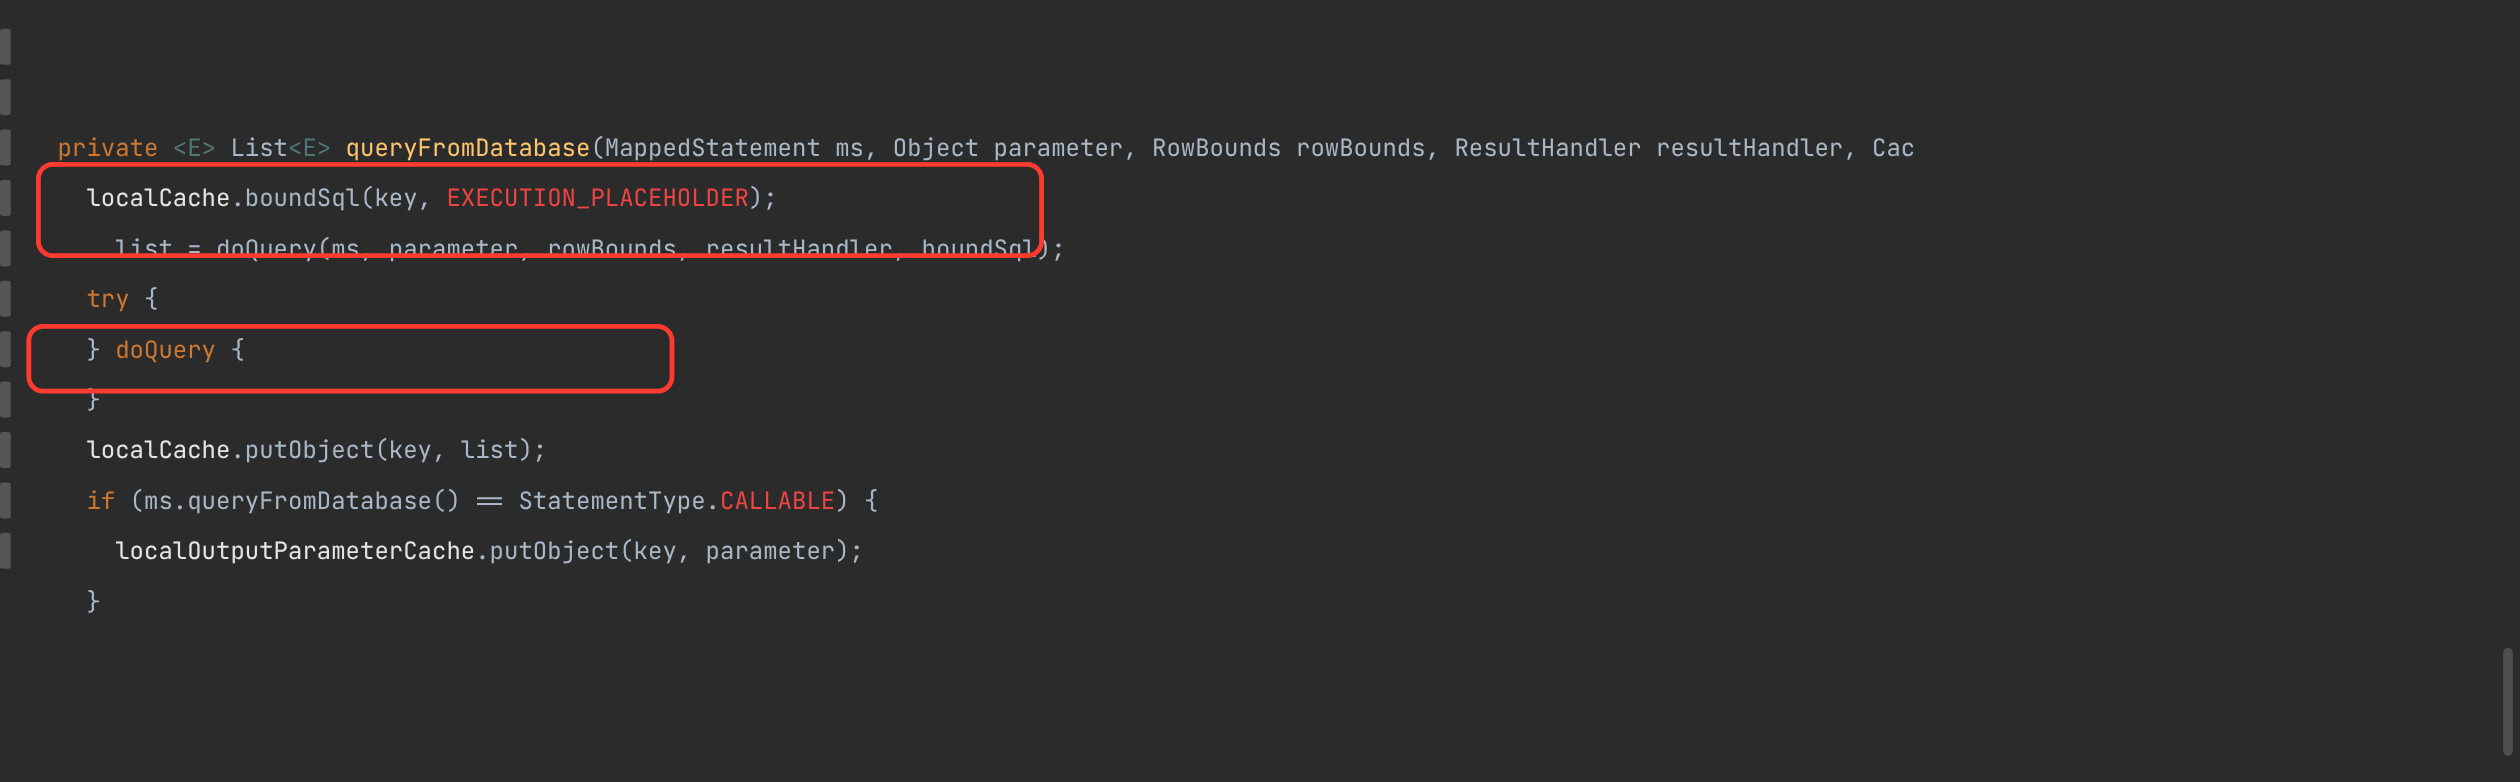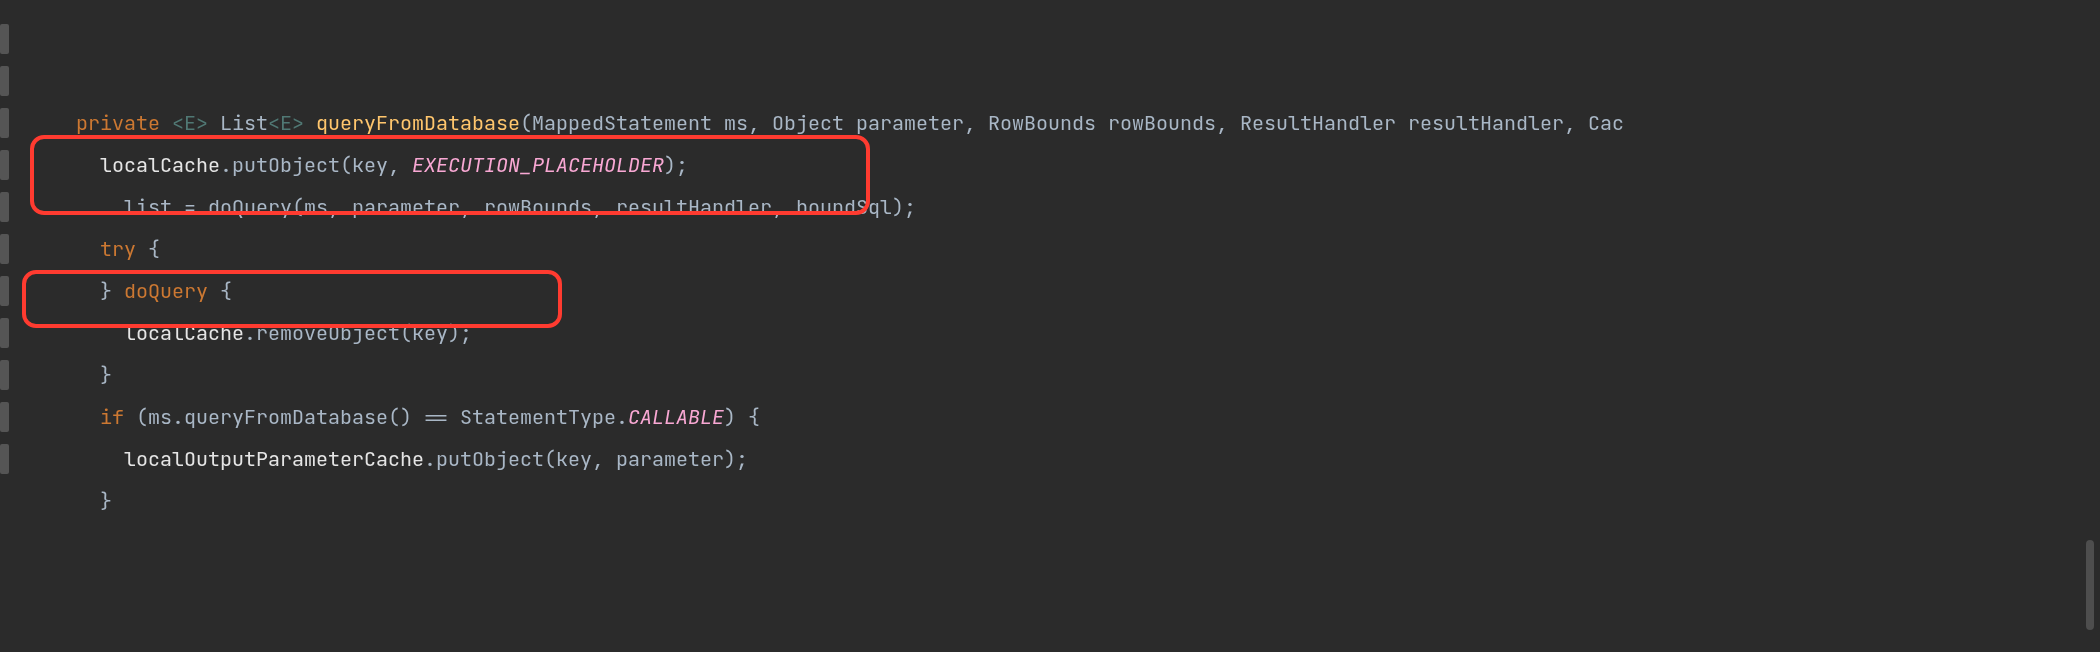--- a/index.html
+++ b/index.html
@@ -17,39 +17,38 @@
     width: 100%;
     height: 100%;
     box-sizing: border-box;
     padding-top: 18px; 
   }
   .line {
     position: relative;
     white-space: pre;
     line-height: 42px;
     height: 42px;
-    padding-left: 28px;
     color: #a9b7c6;
   }
   
   .gutter-mark {
     position: absolute;
     left: 0;
     top: 6px;
     width: 9px;
     height: 30px;
     background: #555555;
     border-radius: 2px;
   }
   
   .kw     { color: #cc7832; }
   .generic{ color: #507874; }  
   .method { color: #ffc66d; }  
   .member { color: #e5e5e5; }  
-  .const  { color: #f9a8d4; font-style: italic; } 
+  .const  { color: #ef4444; } 
   .plain  { color: #a9b7c6; }
 
   
   .hl {
     position: absolute;
     border: 4px solid #ff3b30;
     border-radius: 14px;
     box-sizing: border-box;
     pointer-events: none;
     z-index: 50;
@@ -83,48 +82,48 @@
 <div class="editor">
 
   <div class="line">
     <span class="gutter-mark"></span>
     <span class="kw">private</span><span class="generic"> &lt;</span><span class="generic">E</span><span class="generic">&gt; </span><span class="plain">List</span><span class="generic">&lt;</span><span class="generic">E</span><span class="generic">&gt; </span><span class="method">queryFromDatabase</span><span class="plain">(MappedStatement ms, Object parameter, RowBounds rowBounds, ResultHandler resultHandler, Cac</span>
   </div>
 
 
   <div class="line">
     <span class="gutter-mark"></span>
-    <span class="plain">  </span><span class="member">localCache</span><span class="plain">.putObject(key, </span><span class="const">EXECUTION_PLACEHOLDER</span><span class="plain">);</span>
+    <span class="plain">  </span><span class="member">localCache</span><span class="plain">.boundSql(key, </span><span class="const">EXECUTION_PLACEHOLDER</span><span class="plain">);</span>
   </div>
 
   <div class="line">
     <span class="gutter-mark"></span>
     <span class="plain">    </span><span class="plain">list = doQuery(ms, parameter, rowBounds, resultHandler, boundSql);</span>
   </div>
 
   <div class="line">
     <span class="gutter-mark"></span>
     <span class="plain">  </span><span class="kw">try</span><span class="plain"> {</span>
   </div>
 
   <div class="line">
     <span class="gutter-mark"></span>
     <span class="plain">  </span><span class="plain">} </span><span class="kw">doQuery</span><span class="plain"> {</span>
   </div>
 
-  <div class="line">
-    <span class="gutter-mark"></span>
-    <span class="plain">    </span><span class="member">localCache</span><span class="plain">.removeObject(key);</span>
-  </div>
 
   <div class="line">
     <span class="gutter-mark"></span>
     <span class="plain">  </span><span class="plain">}</span>
   </div>
 
+  <div class="line">
+    <span class="gutter-mark"></span>
+    <span class="plain">  </span><span class="member">localCache</span><span class="plain">.putObject(key, list);</span>
+  </div>
 
   <div class="line">
     <span class="gutter-mark"></span>
     <span class="plain">  </span><span class="kw">if</span><span class="plain"> (ms.queryFromDatabase() == StatementType.</span><span class="const">CALLABLE</span><span class="plain">) {</span>
   </div>
 
   <div class="line">
     <span class="gutter-mark"></span>
     <span class="plain">    </span><span class="member">localOutputParameterCache</span><span class="plain">.putObject(key, parameter);</span>
   </div>

